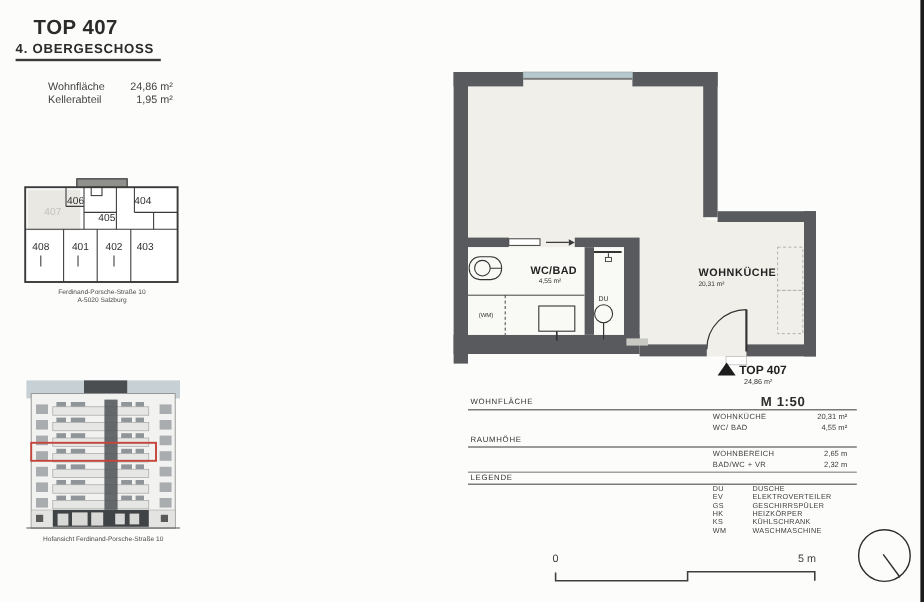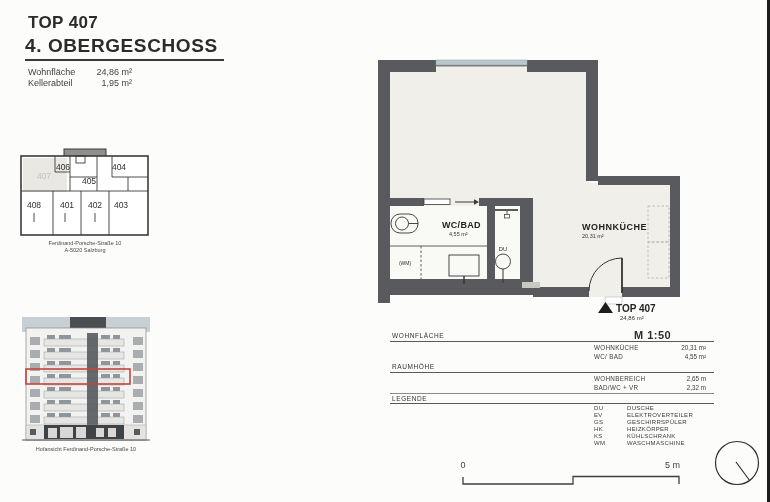--- a/index.html
+++ b/index.html
@@ -6,23 +6,23 @@
   body{
     width:770px;height:502px;position:relative;overflow:hidden;
     background:#fcfcfa;
     font-family:"Liberation Sans","DejaVu Sans",sans-serif;
     color:#3a3a3a;
     -webkit-font-smoothing:antialiased;
   }
   .abs{position:absolute;}
   
   .h-top{left:28px;top:13px;font-size:17px;font-weight:700;letter-spacing:.4px;color:#2b2b2b;}
-  .h-floor{left:25px;top:35px;font-size:19px;font-weight:700;letter-spacing:.6px;color:#2b2b2b;
+  .h-floor{left:13px;top:35px;font-size:11px;font-weight:700;letter-spacing:.6px;color:#2b2b2b;
            border-bottom:2px solid #3a3a3a;padding:0 6px 2px 0;}
-  .facts{left:28px;top:67px;font-size:9px;line-height:11px;color:#444;}
+  .facts{left:40px;top:67px;font-size:9px;line-height:11px;color:#444;}
   .facts .lab{display:inline-block;width:60px;}
   .facts .val{display:inline-block;width:44px;text-align:right;}
   
   .sect{font-size:6.5px;letter-spacing:.6px;color:#333;}
   .rule{height:1px;background:#5a5a5a;}
   .rule.thin{background:#8a8a8a;}
   .trow-lab{font-size:6.3px;color:#3d3d3d;letter-spacing:.3px;}
   .trow-val{font-size:6.3px;color:#3d3d3d;width:60px;text-align:right;}
   .mscale{left:634px;top:329px;font-size:11px;font-weight:600;color:#2e2e2e;letter-spacing:.5px;}
   .lg{font-size:6px;color:#3d3d3d;letter-spacing:.3px;}

